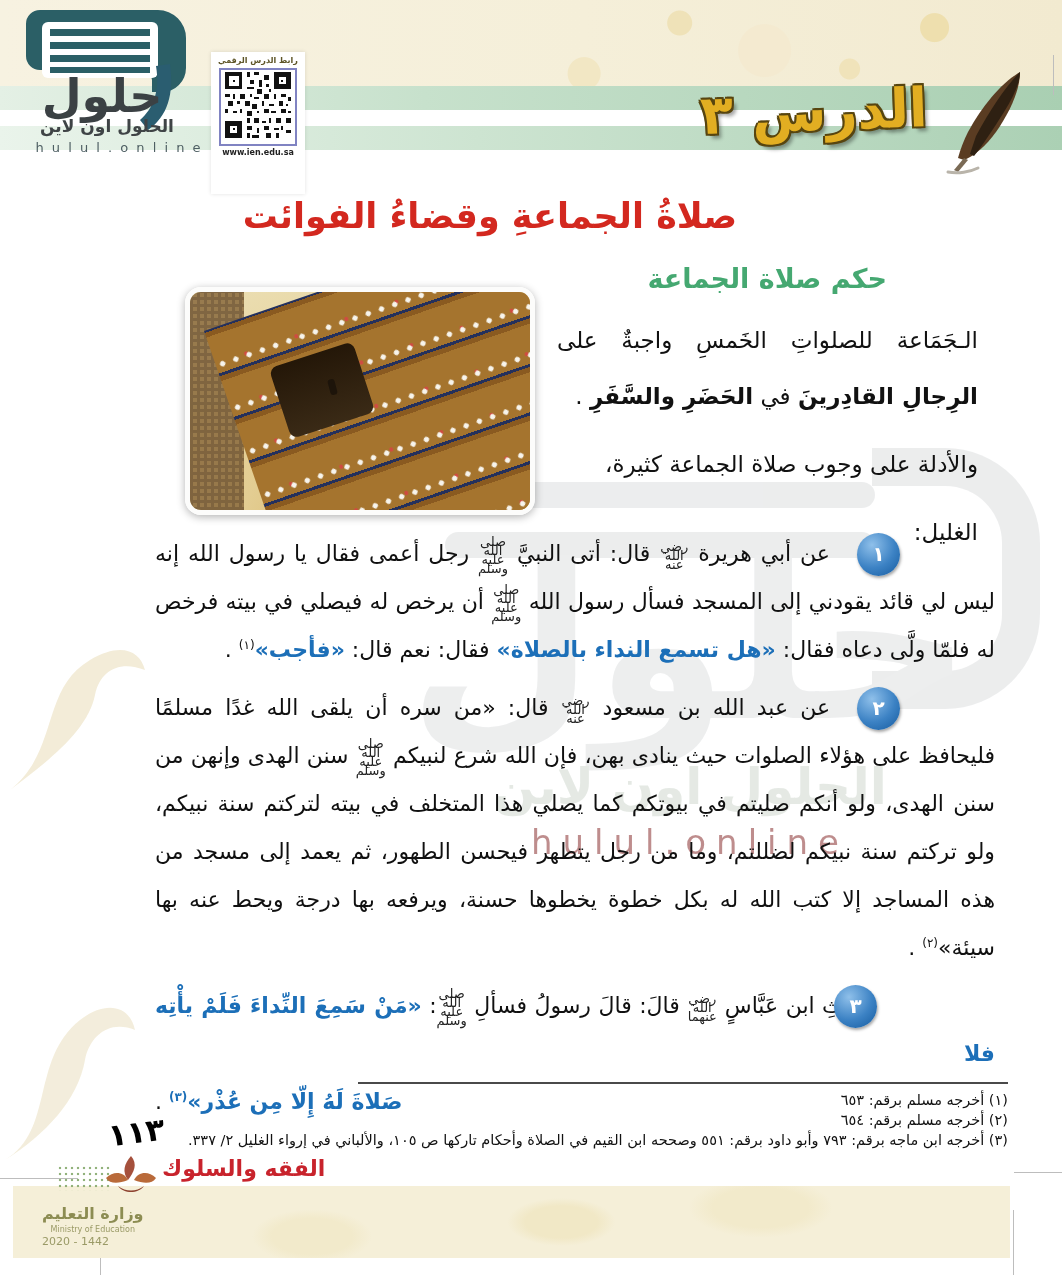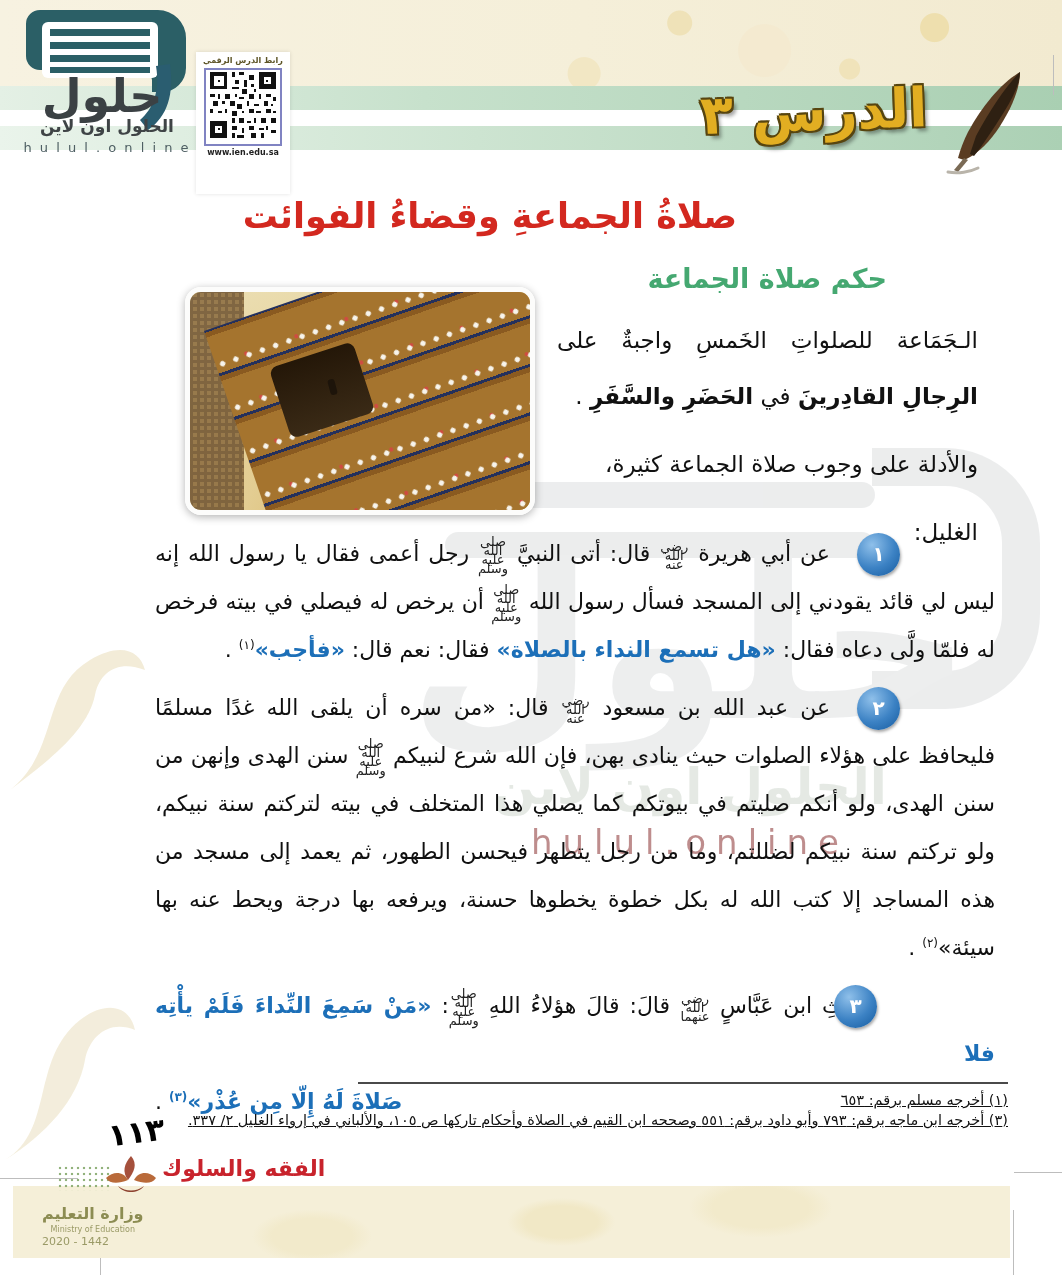--- a/index.html
+++ b/index.html
@@ -15,24 +15,24 @@
       radial-gradient(circle at 72% 55%, #f4ead0 0 26px, transparent 27px),
       linear-gradient(90deg,#f7f2e1 0%,#f5efd9 55%,#f2ead0 100%);}
   .stripe{position:absolute;left:0;width:1062px;height:24px;}
   .stripe1{top:86px;background:linear-gradient(90deg,#e4f0e5,#c7e1cc 40%,#a9cfb2);}
   .stripe2{top:126px;background:linear-gradient(90deg,#eaf4eb,#cde4d1 45%,#abd0b4);}
   
   .hulul{position:absolute;top:4px;left:10px;width:200px;height:165px;z-index:6;direction:ltr;}
   .hulul svg{display:block;}
   .hulul-tag-ar{position:absolute;top:112px;left:4px;width:186px;text-align:center;
       font-size:17px;font-weight:bold;color:#3f4446;}
-  .hulul-tag-en{position:absolute;top:136px;left:4px;width:186px;text-align:center;
+  .hulul-tag-en{position:absolute;top:136px;left:16px;width:186px;text-align:center;
       font-size:13px;letter-spacing:2px;color:#4e5f63;}
   
-  .qr-panel{position:absolute;top:52px;left:196px;width:94px;height:142px;background:#fff;
+  .qr-panel{position:absolute;top:52px;left:211px;width:94px;height:142px;background:#fff;
       z-index:7;box-shadow:0 0 4px rgba(0,0,0,.12);text-align:center;direction:rtl;}
   .qr-cap{font-size:8px;font-weight:bold;color:#5d5426;margin-top:4px;}
   .qr-box{width:74px;height:74px;margin:3px auto 2px auto;border:2px solid #8083c2;background:#fff;}
   .qr-url{font-size:8px;color:#222;direction:ltr;font-weight:bold;}
   
   .lesson{position:absolute;top:72px;right:40px;width:340px;height:100px;z-index:5;}
   .lesson-text{position:absolute;top:8px;right:95px;font-size:54px;font-weight:bold;color:#e2ae22;
       transform:rotate(-2deg);letter-spacing:1px;
       text-shadow:2px 2px 0 #574510,-2px 0 0 #574510,0 -2px 0 #574510,2px -2px 0 #574510,-2px 2px 0 #574510,4px 5px 4px rgba(0,0,0,.35);}
   .quill{position:absolute;top:-6px;right:-12px;}
@@ -92,21 +92,21 @@
   .item.i3 .num-circle{right:118px;}
   .hon{display:inline-block;width:30px;font-size:13px;line-height:9px;text-align:center;
       vertical-align:middle;white-space:normal;text-indent:0;color:#222;}
   .q{color:#1c6fb8;font-weight:bold;}
   sup.fn{font-size:12px;line-height:0;}
   .i3-line2{display:block;text-align:left;text-indent:0;color:#1c6fb8;font-weight:bold;}
   .i3-line2 .blk{color:#101010;font-weight:normal;}
   
   .footnotes{position:absolute;top:1082px;right:54px;width:856px;z-index:4;}
   .fn-rule{width:650px;height:2px;background:#4a4a4a;margin:0 0 6px 0;}
-  .fn-line{font-size:14.5px;color:#111;line-height:20px;text-align:right;text-decoration:underline;}
+  .fn-line{font-size:14.5px;color:#111;line-height:20px;text-align:right;}
   
   .footer-bar{position:absolute;top:1186px;left:13px;width:997px;height:72px;z-index:2;
       background:
       radial-gradient(ellipse 90px 40px at 55% 50%, #f1e8c6 0 40%, transparent 60%),
       radial-gradient(ellipse 120px 50px at 75% 30%, #f2eacb 0 40%, transparent 60%),
       radial-gradient(ellipse 100px 45px at 30% 70%, #f2eacb 0 40%, transparent 60%),
       #f5efd8;}
   .ministry{position:absolute;top:1204px;left:42px;direction:ltr;text-align:left;color:#8c8c52;z-index:5;}
   .ministry .m-ar{font-size:16px;font-weight:bold;letter-spacing:1px;}
   .ministry .m-en{font-size:8px;margin-top:2px;color:#9a9a66;text-align:center;}
@@ -259,28 +259,29 @@
     <p class="item">
       <span class="num-circle">١</span>
       <span>عن أبي هريرة </span><span class="hon">رضي الله عنه</span><span> قال: أتى النبيَّ </span><span class="hon">صلى الله عليه وسلم</span><span> رجل أعمى فقال يا رسول الله إنه ليس لي قائد يقودني إلى المسجد فسأل رسول الله </span><span class="hon">صلى الله عليه وسلم</span><span> أن يرخص له فيصلي في بيته فرخص له فلمّا ولَّى دعاه فقال: </span><span class="q">«هل تسمع النداء بالصلاة»</span><span> فقال: نعم قال: </span><span class="q">«فأجب»</span><sup class="fn">(١)</sup><span> .</span>
     </p>
     <p class="item">
       <span class="num-circle">٢</span>
       <span>عن عبد الله بن مسعود </span><span class="hon">رضي الله عنه</span><span> قال: «من سره أن يلقى الله غدًا مسلمًا فليحافظ على هؤلاء الصلوات حيث ينادى بهن، فإن الله شرع لنبيكم </span><span class="hon">صلى الله عليه وسلم</span><span> سنن الهدى وإنهن من سنن الهدى، ولو أنكم صليتم في بيوتكم كما يصلي هذا المتخلف في بيته لتركتم سنة نبيكم، ولو تركتم سنة نبيكم لضللتم، وما من رجل يتطهر فيحسن الطهور، ثم يعمد إلى مسجد من هذه المساجد إلا كتب الله له بكل خطوة يخطوها حسنة، ويرفعه بها درجة ويحط عنه بها سيئة»</span><sup class="fn">(٢)</sup><span> .</span>
     </p>
     <p class="item i3">
       <span class="num-circle">٣</span>
-      <span>حديثِ ابن عَبَّاسٍ </span><span class="hon">رضي الله عنهما</span><span> قالَ: قالَ هؤلاءُ اللهِ </span><span class="hon">صلى الله عليه وسلم</span><span>: </span><span class="q">«مَنْ سَمِعَ النِّداءَ فَلَمْ يأْتِه فلا</span>
+      <span>حديثِ ابن عَبَّاسٍ </span><span class="hon">رضي الله عنهما</span><span> قالَ: قالَ رسولُ فسألِ </span><span class="hon">صلى الله عليه وسلم</span><span>: </span><span class="q">«مَنْ سَمِعَ النِّداءَ فَلَمْ يأْتِه فلا</span>
       <span class="i3-line2"><span>صَلاةَ لَهُ إِلّا مِن عُذْر»</span><sup class="fn">(٣)</sup><span class="blk"> .</span></span>
     </p>
   </div>
 
   <div class="footnotes">
     <div class="fn-rule"></div>
     <div class="fn-line">(١) أخرجه مسلم برقم: ٦٥٣</div>
+    <div class="fn-line">(٢) أخرجه مسلم برقم: ٦٥٤</div>
     <div class="fn-line">(٣) أخرجه ابن ماجه برقم: ٧٩٣ وأبو داود برقم: ٥٥١ وصححه ابن القيم في الصلاة وأحكام تاركها ص ١٠٥، والألباني في إرواء الغليل ٢/ ٣٣٧.</div>
   </div>
 
   <div class="footer-bar"></div>
   <div class="ministry">
     <div class="m-ar">وزارة التعليم</div>
     <div class="m-en">Ministry of Education</div>
     <div class="m-yr">2020 - 1442</div>
   </div>
   <div class="emblem-dots"></div>

